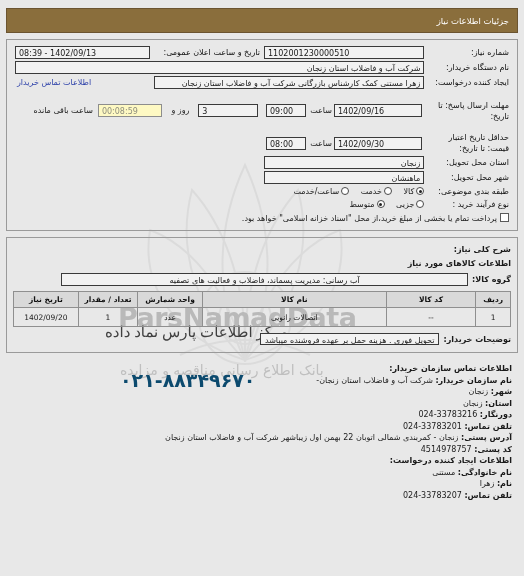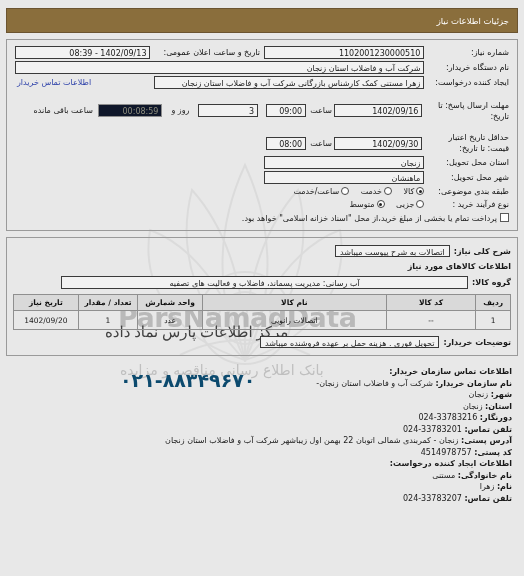--- a/index.html
+++ b/index.html
@@ -120,29 +120,29 @@
     white-space: normal;
     color: #111;
   }
   .fld {
     border: 1px solid #3a3a3a;
     background: #f2f2f2;
     height: 13px;
     line-height: 13px;
     padding: 0 3px;
     font-size: 8px;
-    text-align: right;
+    text-align: left;
     box-sizing: border-box;
     overflow: hidden;
     white-space: nowrap;
   }
   .fld.rt { text-align: right; }
   .fld.wide { width: 100%; }
   .fld.disabled {
-    background: #0f172a;
+    background: #fef9c3;
     color: #8e8e7e;
     border-color: #8d8d8d;
   }
   .lnk {
     color: #2a3ea8;
     text-decoration: none;
     font-size: 8px;
   }
   .small-txt { font-size: 8px; }
 
@@ -427,21 +427,20 @@
       </tbody>
         </table>
     </div>
   </div>
 
   <div class="panel">
     <div class="panel-inner">
 
       <div class="desc-row" style="justify-content:flex-start">
         <span class="desc-label">شرح کلی نیاز:</span>
-        <span class="desc-val">اتصالات به شرح پیوست میباشد</span>
       </div>
 
       <div class="sect-line bold">اطلاعات کالاهای مورد نیاز</div>
 
       <div class="desc-row">
         <span class="desc-label">گروه کالا:</span>
         <span class="grp-field">آب رسانی: مدیریت پسماند، فاضلاب و فعالیت های تصفیه</span>
       </div>
 
       <table class="goods">

